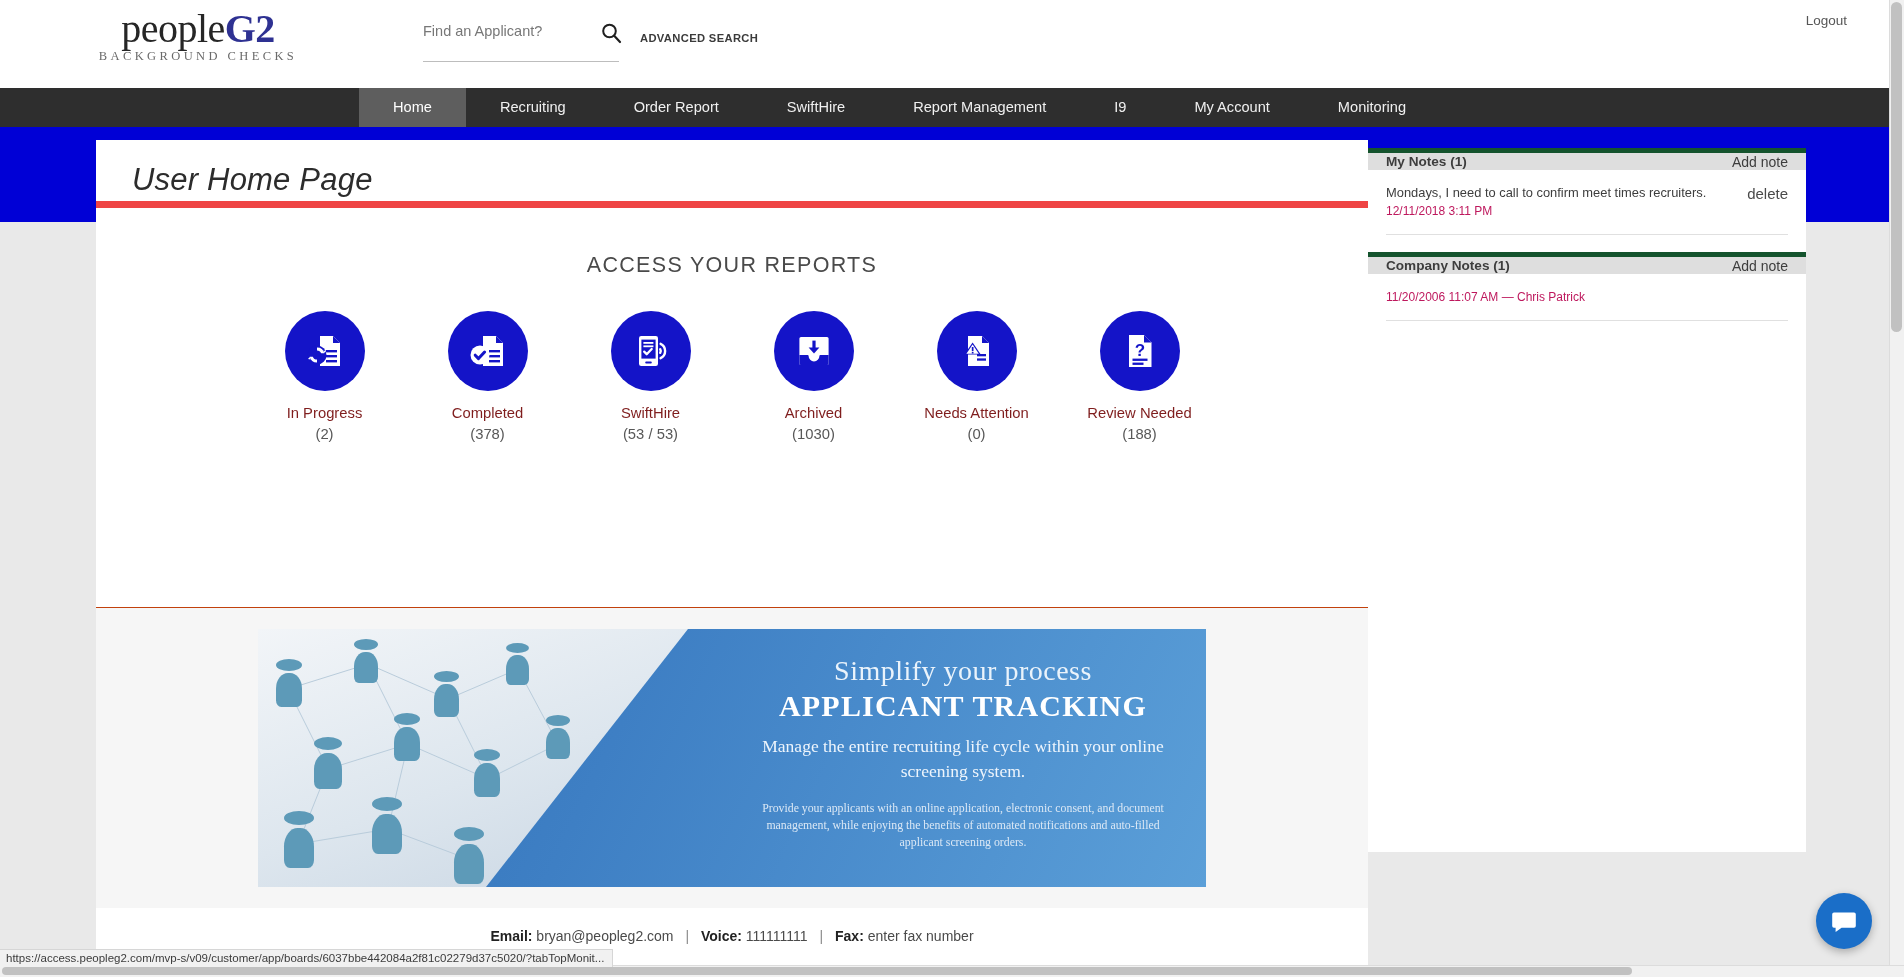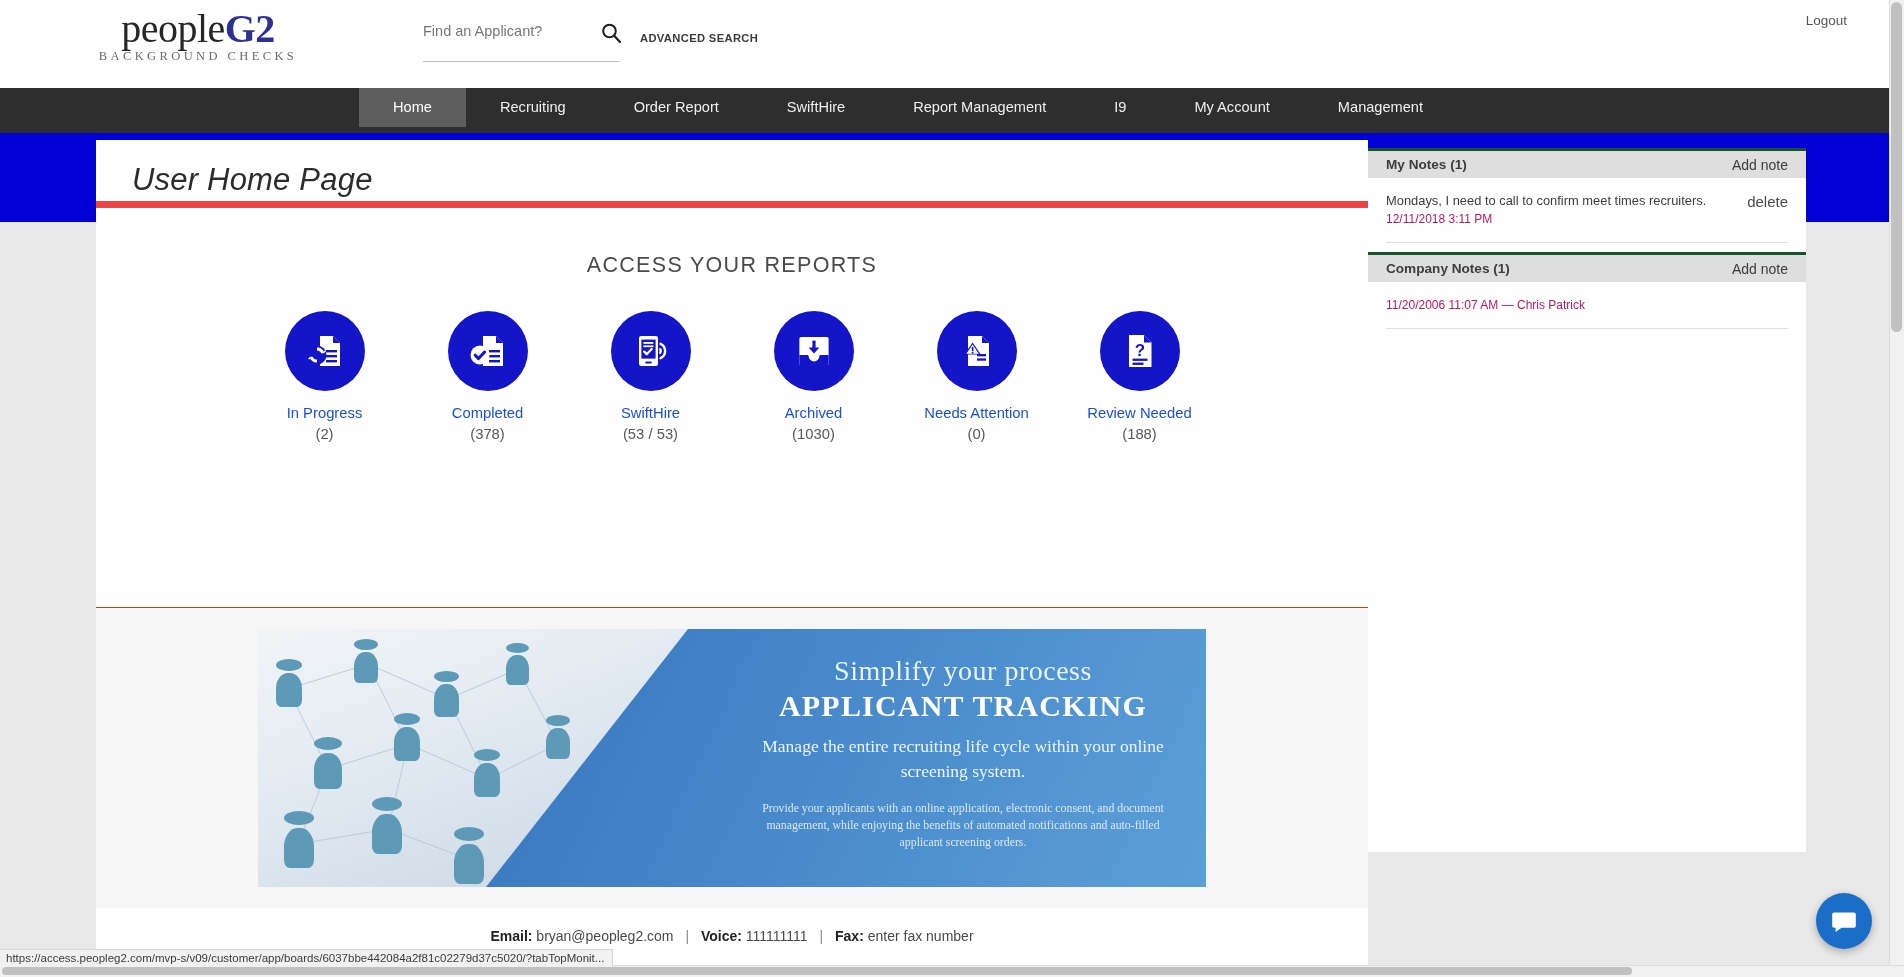--- a/index.html
+++ b/index.html
@@ -45,21 +45,21 @@
     font-size: 11.2px; letter-spacing: 0.35px; color: #3b3b3b;
     font-weight: 600; cursor: pointer; white-space: nowrap;
   }
   #logout {
     position: absolute; right: 57px; top: 13px;
     font-size: 13.5px; color: #565656; cursor: pointer;
   }
 
   
   #navbar {
-    position: absolute; left: 0; top: 88px; width: 1904px; height: 45px;
+    position: absolute; left: 0; top: 88px; width: 1904px; height: 39px;
     background: #2e2e2e; z-index: 10;
   }
   #nav-inner { position: absolute; left: 359px; top: 0; height: 39px; display: flex; }
   .nav-item {
     height: 39px; line-height: 39px; padding: 0 34px;
     font-size: 14.6px; color: #f0f0f0; cursor: pointer; white-space: nowrap;
   }
   .nav-item.active { background: #5e5e5e; color: #ffffff; }
 
   
@@ -96,21 +96,21 @@
   .report-tile {
     width: 163px; text-align: center; cursor: pointer;
   }
   .report-circle {
     width: 80px; height: 80px; border-radius: 50%;
     background: #1414c8; margin: 0 auto;
     display: flex; align-items: center; justify-content: center;
   }
   .report-circle svg { display: block; }
   .report-label {
-    margin-top: 12px; font-size: 14.8px; line-height: 21px; color: #1d4ed8;
+    margin-top: 12px; font-size: 14.8px; line-height: 21px; color: #7f1d1d;
   }
   .report-count { font-size: 14.8px; line-height: 21px; color: #585858; }
 
   
   #banner-area {
     position: relative; height: 300px; background: #f6f6f6;
     display: flex; align-items: center; justify-content: center;
   }
   #banner {
     position: relative; width: 948px; height: 258px; overflow: hidden;
@@ -153,21 +153,21 @@
   #contact-row .sep { color: #8a8a8a; padding: 0 8px; }
   #contact-email { color: #4a4a4a; text-decoration: none; }
 
   
   #sidebar {
     position: absolute; left: 1368px; top: 148px; width: 438px;
     z-index: 5; background: #ffffff;
   }
   .panel { background: #ffffff; margin-bottom: 0; }
   .panel-header {
-    height: 30px; background: #dedede; border-top: 3px solid #14532d;
+    height: 22px; background: #dedede; border-top: 5px solid #14532d;
     position: relative; display: flex; align-items: center;
   }
   .panel-title {
     margin-left: 18px; font-size: 13.6px; font-weight: bold; color: #3d3d3d;
   }
   .panel-action {
     position: absolute; right: 18px; font-size: 14px; color: #3d3d3d; cursor: pointer;
   }
   .panel-body { padding: 14px 18px 0 18px; }
   .note {
@@ -248,21 +248,21 @@
 
 <div id="navbar">
   <div id="nav-inner">
     <div class="nav-item active">Home</div>
     <div class="nav-item">Recruiting</div>
     <div class="nav-item">Order Report</div>
     <div class="nav-item">SwiftHire</div>
     <div class="nav-item">Report Management</div>
     <div class="nav-item">I9</div>
     <div class="nav-item">My Account</div>
-    <div class="nav-item">Management</div>
+    <div class="nav-item">Monitoring</div>
   </div>
 </div>
 
 <div id="main-card">
 
   <div id="page-title-row">
     <div id="page-title">User Home Page</div>
   </div>
 
   <div id="reports-section">

